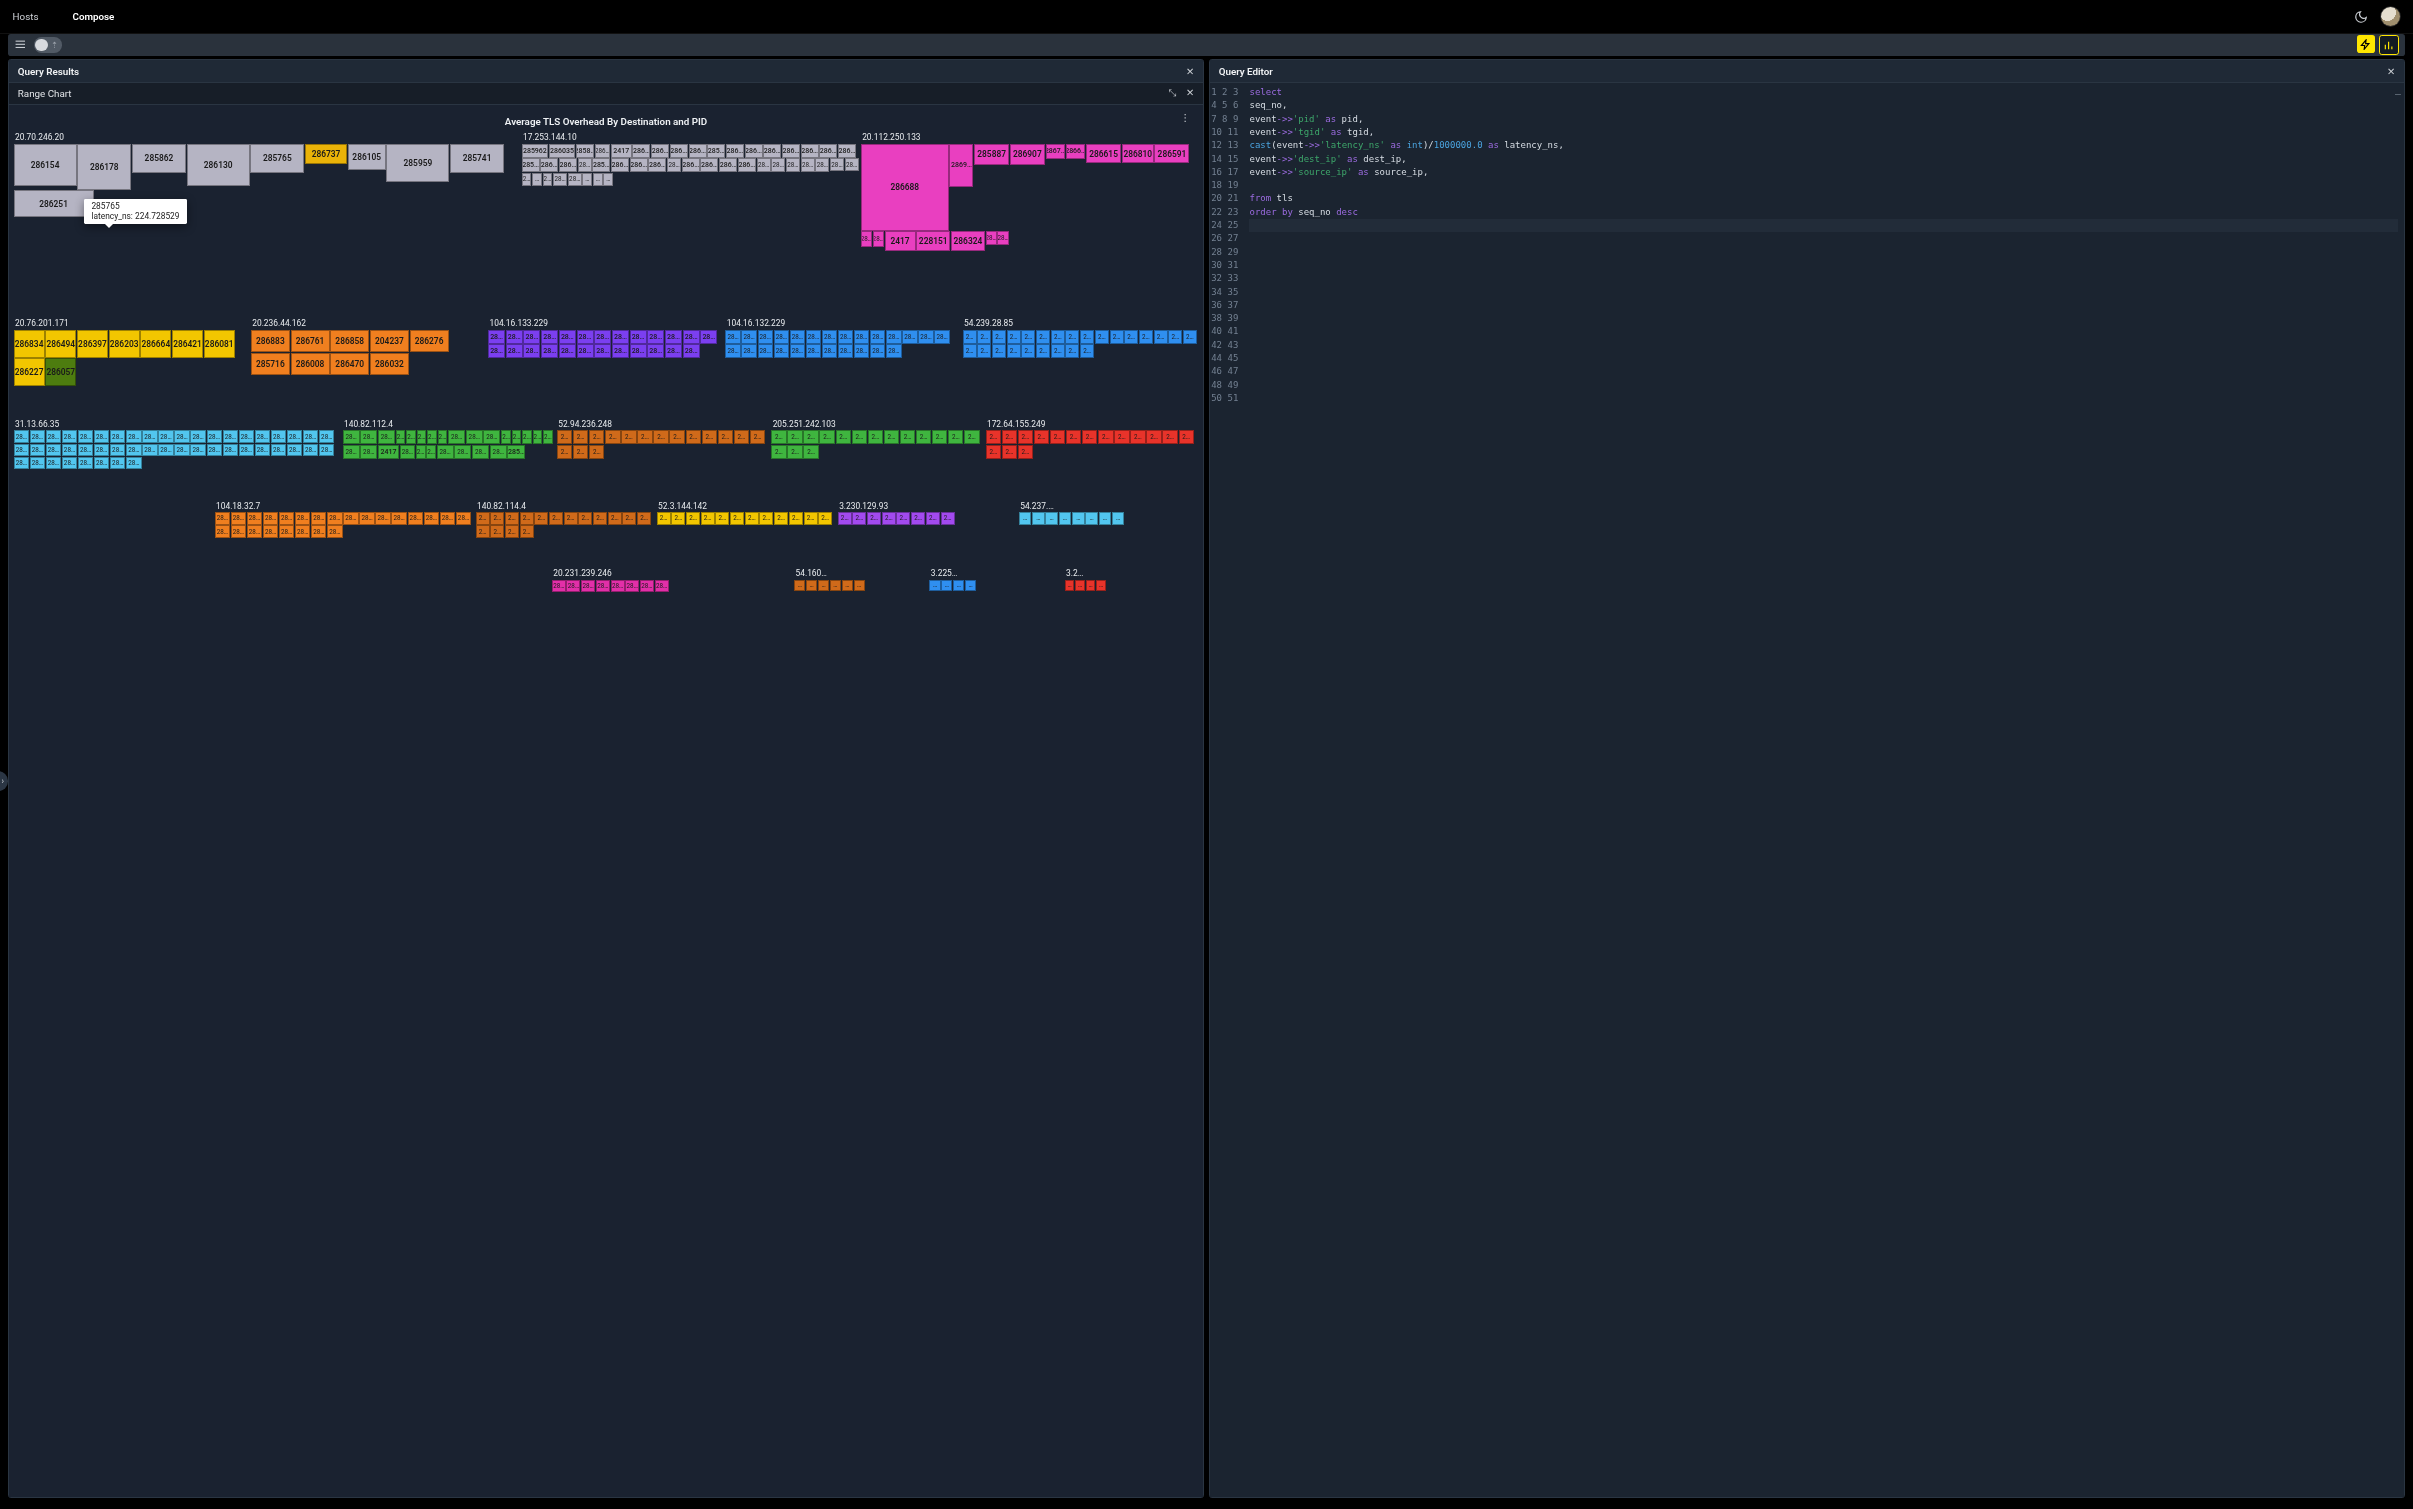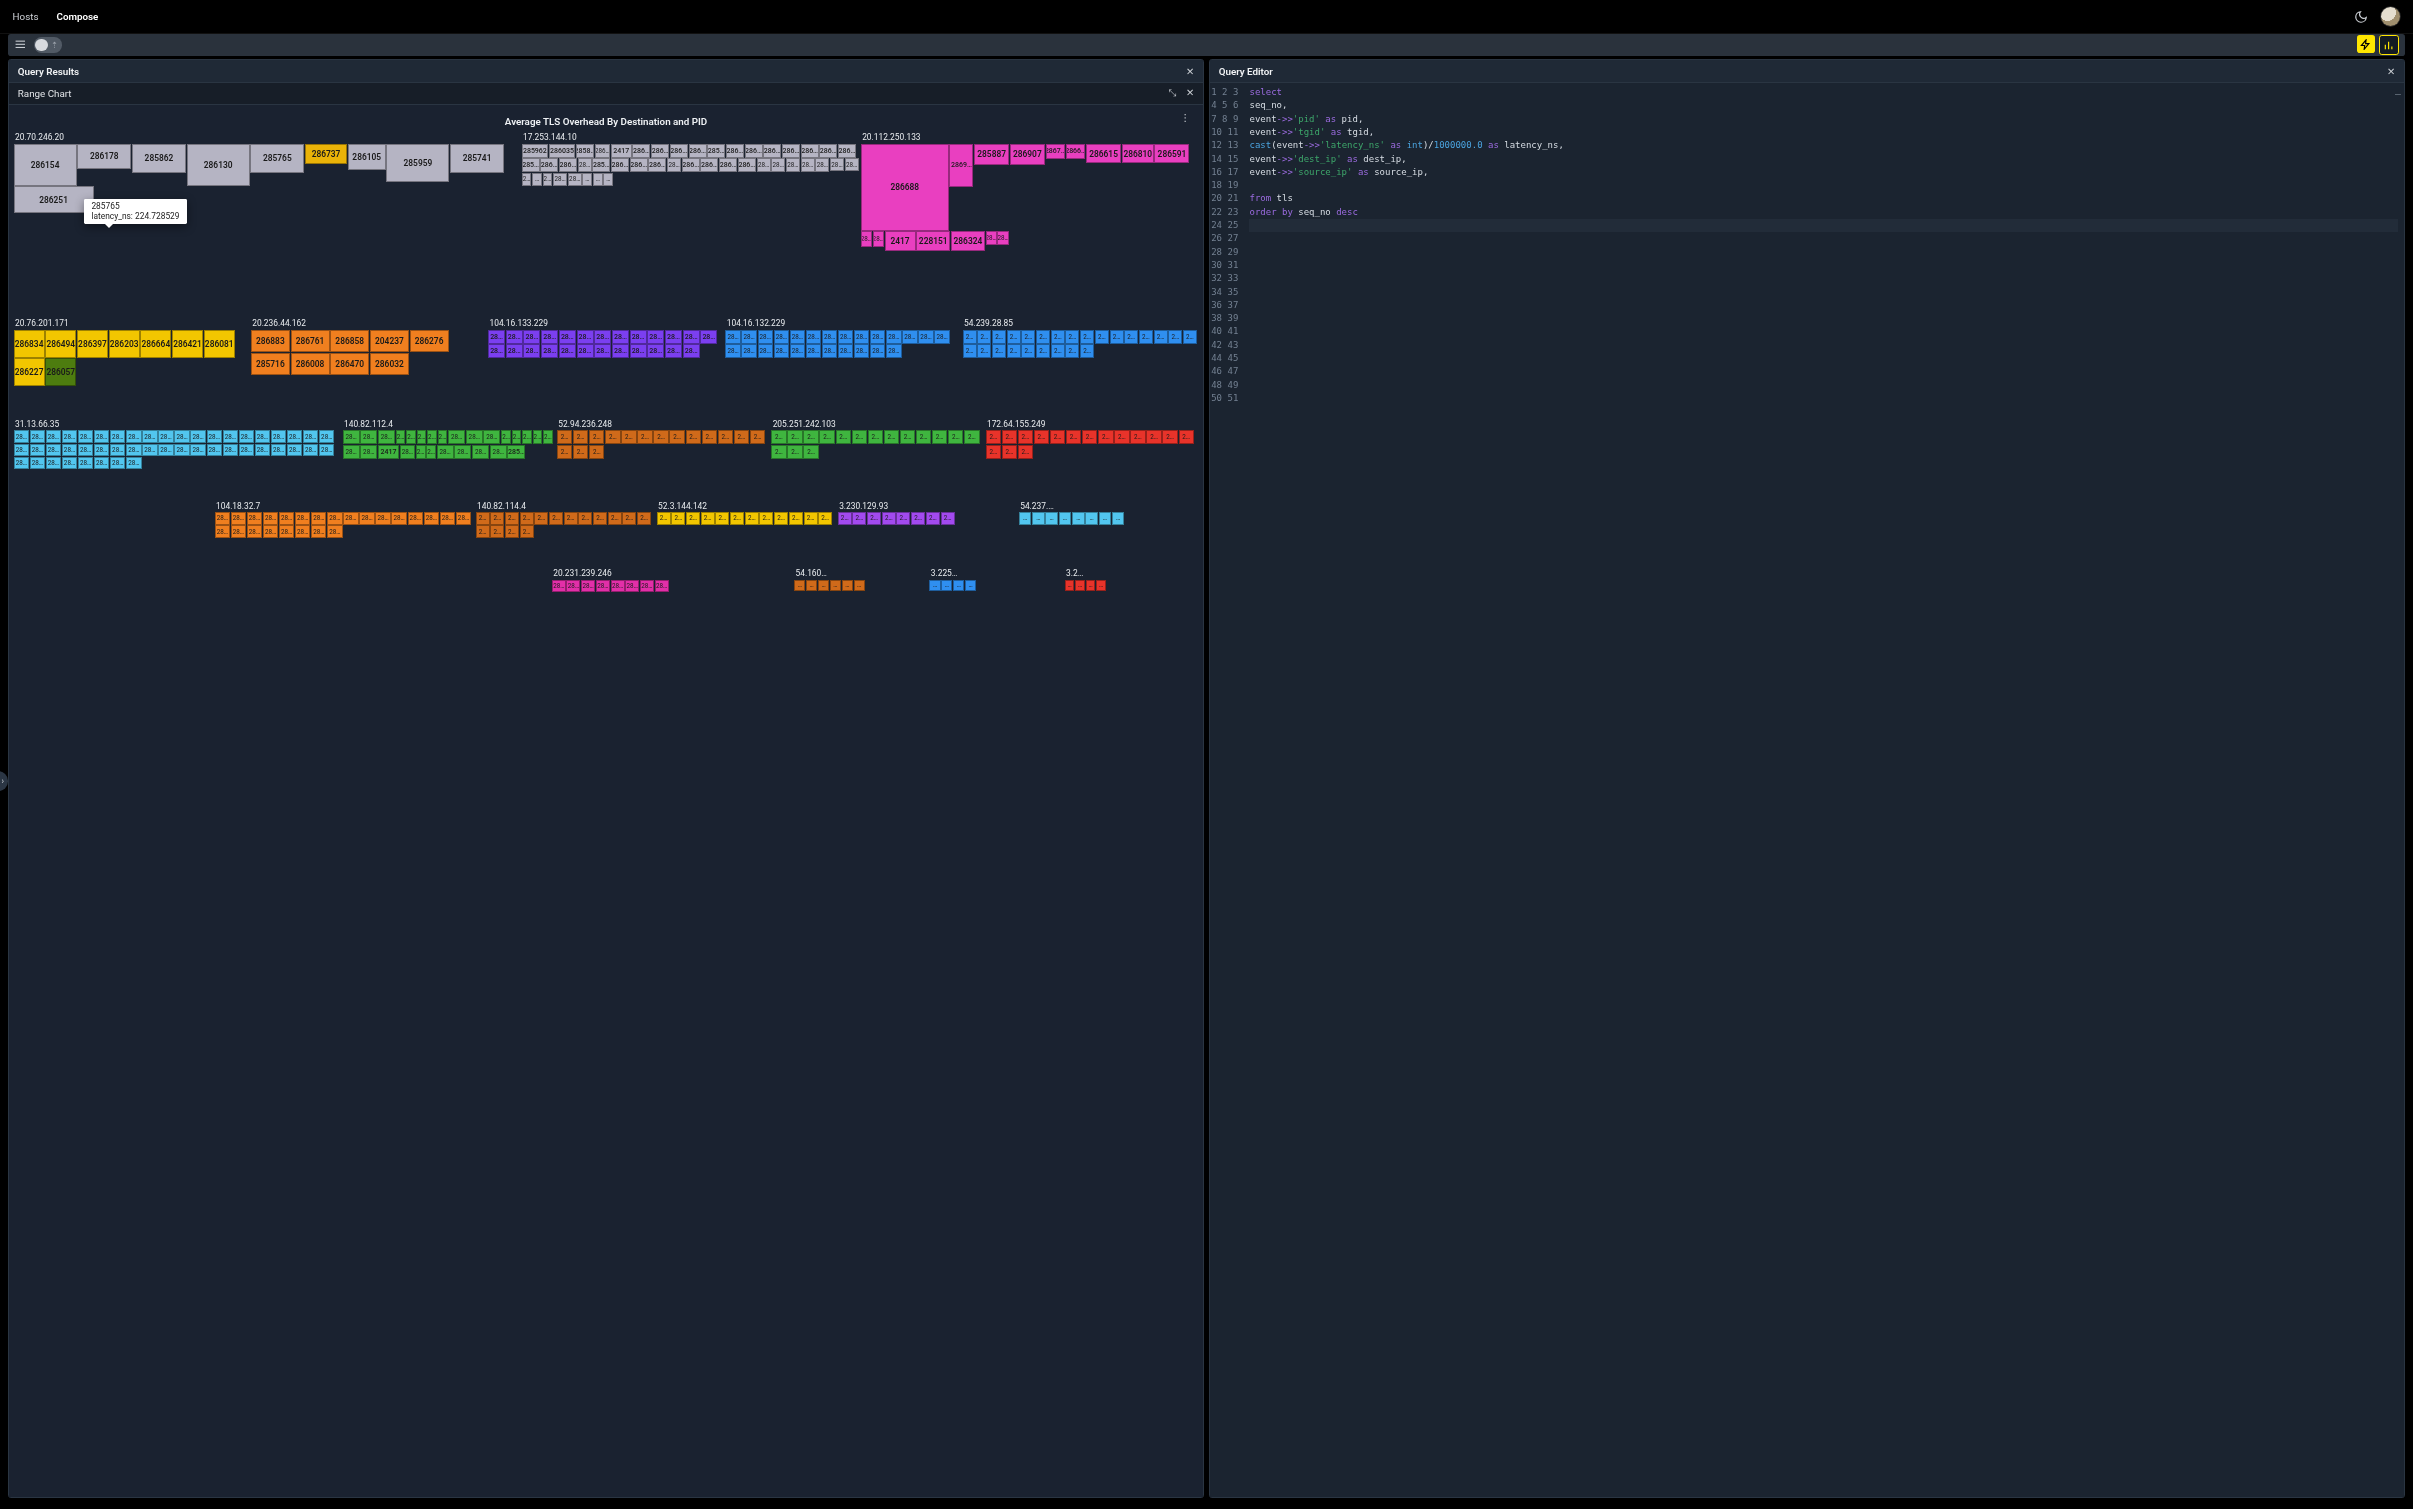--- a/index.html
+++ b/index.html
@@ -20,21 +20,21 @@
     font-family:-apple-system,BlinkMacSystemFont,"Segoe UI",Roboto,Helvetica,Arial,sans-serif;
     font-size:9.8px;
     overflow:hidden;
   }
   
   .topnav{
     height:34px;display:flex;align-items:center;padding:0 12.6px;
     box-sizing:border-box;justify-content:space-between;
     border-bottom:0.7px solid #111;
   }
-  .topnav-left{display:flex;gap:18px;align-items:flex-start}
+  .topnav-left{display:flex;gap:34px;align-items:flex-start}
   .nav-link{color:#d0d3d8;cursor:pointer}
   .nav-link.active{color:#fff;font-weight:600}
   .topnav-right{display:flex;align-items:center;gap:12.6px}
   .moon-icon svg{display:block}
   .avatar{width:19.6px;height:19.6px;border-radius:50%;background:radial-gradient(circle at 35% 30%, #e5decf 0 45%, #a08f6e 46% 100%);box-shadow:0 0 0 0.7px #333}
   
   .toolstrip{
     height:22.3px;background:#2a323c;display:flex;align-items:center;
     justify-content:space-between;padding:0 5.6px;margin:0 8.4px;border-radius:2.8px;
   }
@@ -197,21 +197,21 @@
       <div class="chart-title-row">
         <div class="chart-title">Average TLS Overhead By Destination and PID</div>
         <span class="kebab">⋮</span>
       </div>
       <div class="treemap" id="treemap">
           <div class="tm-row">
             <div class="tm-group" style="flex: 3 1 0%;">
               <div class="tm-group-label">20.70.246.20</div>
               <div class="tm-cells" style="align-content: flex-start; height: 163px;">
                 <div class="tm-cell " style="background: rgb(181, 180, 195); width: 63px; height: 42px;">286154</div>
-                <div class="tm-cell " style="background: rgb(181, 180, 195); width: 54px; height: 25px;">286178</div>
+                <div class="tm-cell " style="background: rgb(181, 180, 195); width: 54px; height: 46px;">286178</div>
                 <div class="tm-cell " style="background: rgb(181, 180, 195); width: 54px; height: 29px;">285862</div>
                 <div class="tm-cell " style="background: rgb(181, 180, 195); width: 63px; height: 42px;">286130</div>
                 <div class="tm-cell " style="background: rgb(181, 180, 195); width: 54px; height: 29px;">285765</div>
                 <div class="tm-cell " style="background: #eab308; width: 42px; height: 20px;">286737</div>
                 <div class="tm-cell " style="background: rgb(181, 180, 195); width: 38px; height: 26.5px;">286105</div>
                 <div class="tm-cell " style="background: rgb(181, 180, 195); width: 63px; height: 38px;">285959</div>
                 <div class="tm-cell " style="background: rgb(181, 180, 195); width: 54px; height: 29px;">285741</div>
                 <div class="tm-cell " style="background: rgb(181, 180, 195); width: 80px; height: 26.5px;">286251</div>
               </div>
             </div>

